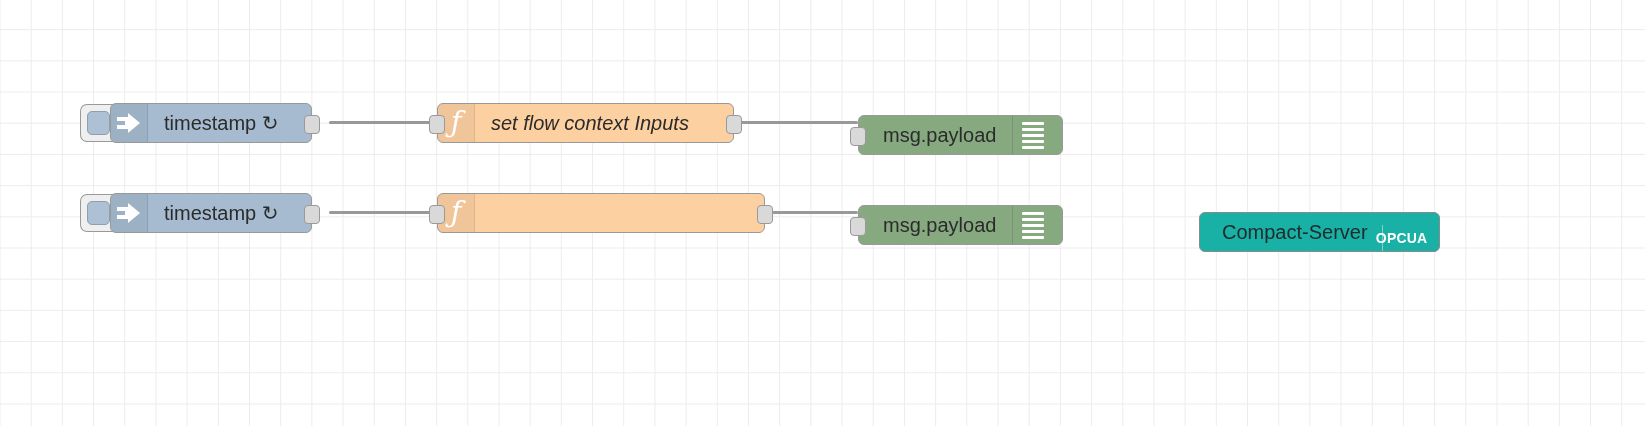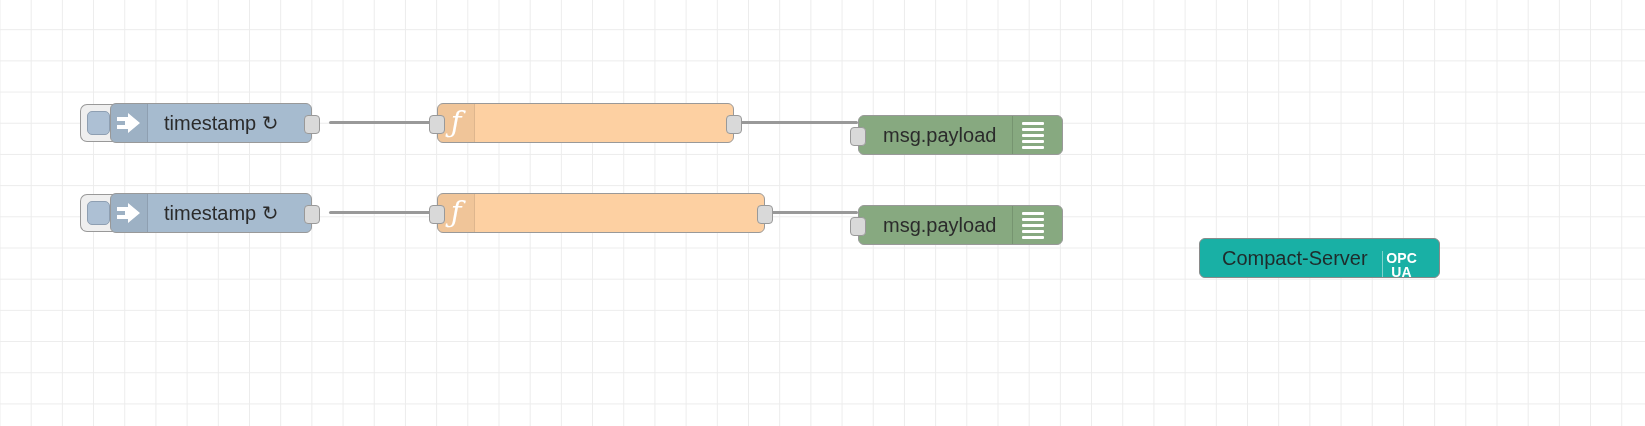--- a/index.html
+++ b/index.html
@@ -170,22 +170,22 @@
     border: 1px solid #8a8a8a;
   }
   .node-opcua .node-label {
     padding: 0 14px 0 22px;
     font-size: 20px;
     color: #1f2b2b;
   }
   .opcua-badge {
     width: 38px;
     display: flex;
-    flex-direction: column;
-    align-items: center;
+    align-items: center;
+    justify-content: center;
     border-left: 1px solid rgba(255,255,255,0.45);
     border-radius: 0 5px 5px 0;
     flex: none;
     line-height: 1.02;
     margin-top: 12px;
   }
   .opcua-badge span {
     color: #ffffff;
     font-size: 14px;
     font-weight: bold;
@@ -237,20 +237,21 @@
       </div>
       <div class="node-label">timestamp ↻</div>
       <div class="port port-out"></div>
     </div>
   </div>
 
   <div class="node node-function" style="left:437px; top:103px; width:297px;">
     <div class="icon-box">
       <span class="fx-glyph">ƒ</span>
     </div>
+    <div class="node-label">set flow context Inputs</div>
     <div class="port port-in"></div>
     <div class="port port-out"></div>
   </div>
 
   <div class="node node-debug" style="left:858px; top:103px; width:205px;">
     <div class="node-label">msg.payload</div>
     <div class="debug-iconbox">
       <div class="hamburger">
         <i></i>
           <i></i>
@@ -297,21 +298,21 @@
           <i></i>
           <i></i>
           <i></i>
           <i></i>
       </div>
     </div>
     <div class="port port-in"></div>
     <div class="debug-toggle"></div>
   </div>
 
-  <div class="node node-opcua" style="left:1199px; top:238px; width:241px;">
+  <div class="node node-opcua" style="left:1199px; top:212px; width:241px;">
     <div class="node-label">Compact-Server</div>
     <div class="opcua-badge">
       <span>OPC</span>
       <span>UA</span>
     </div>
   </div>
 
 </div>
 
 </body></html>

